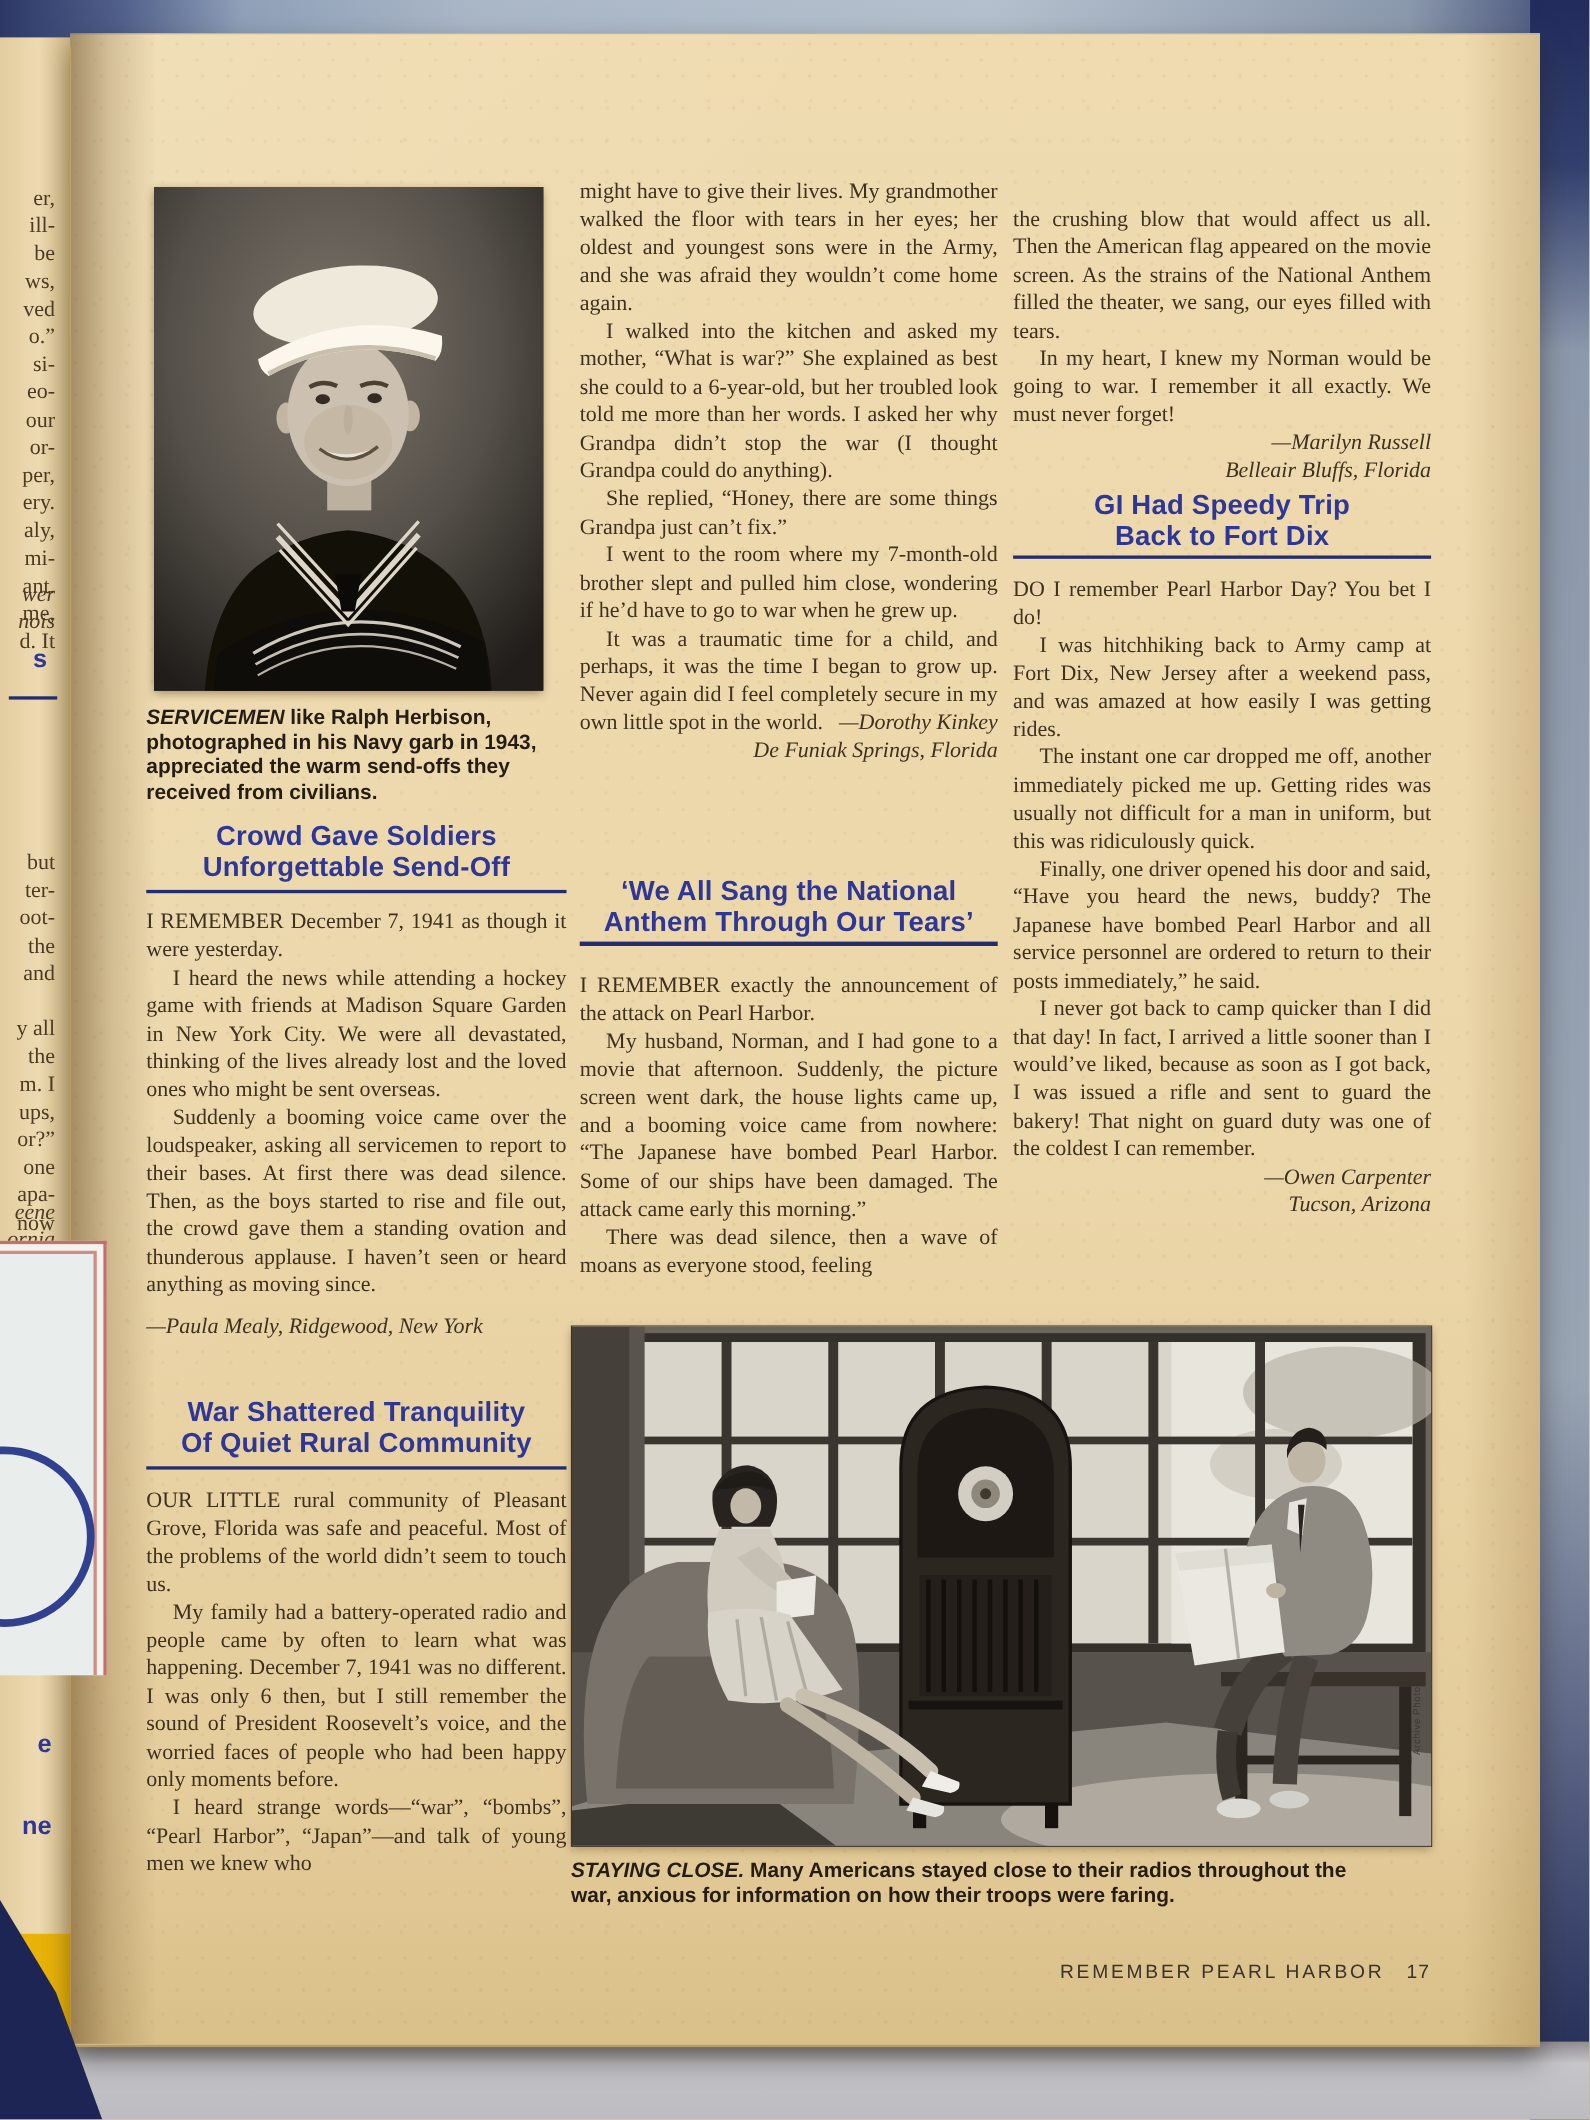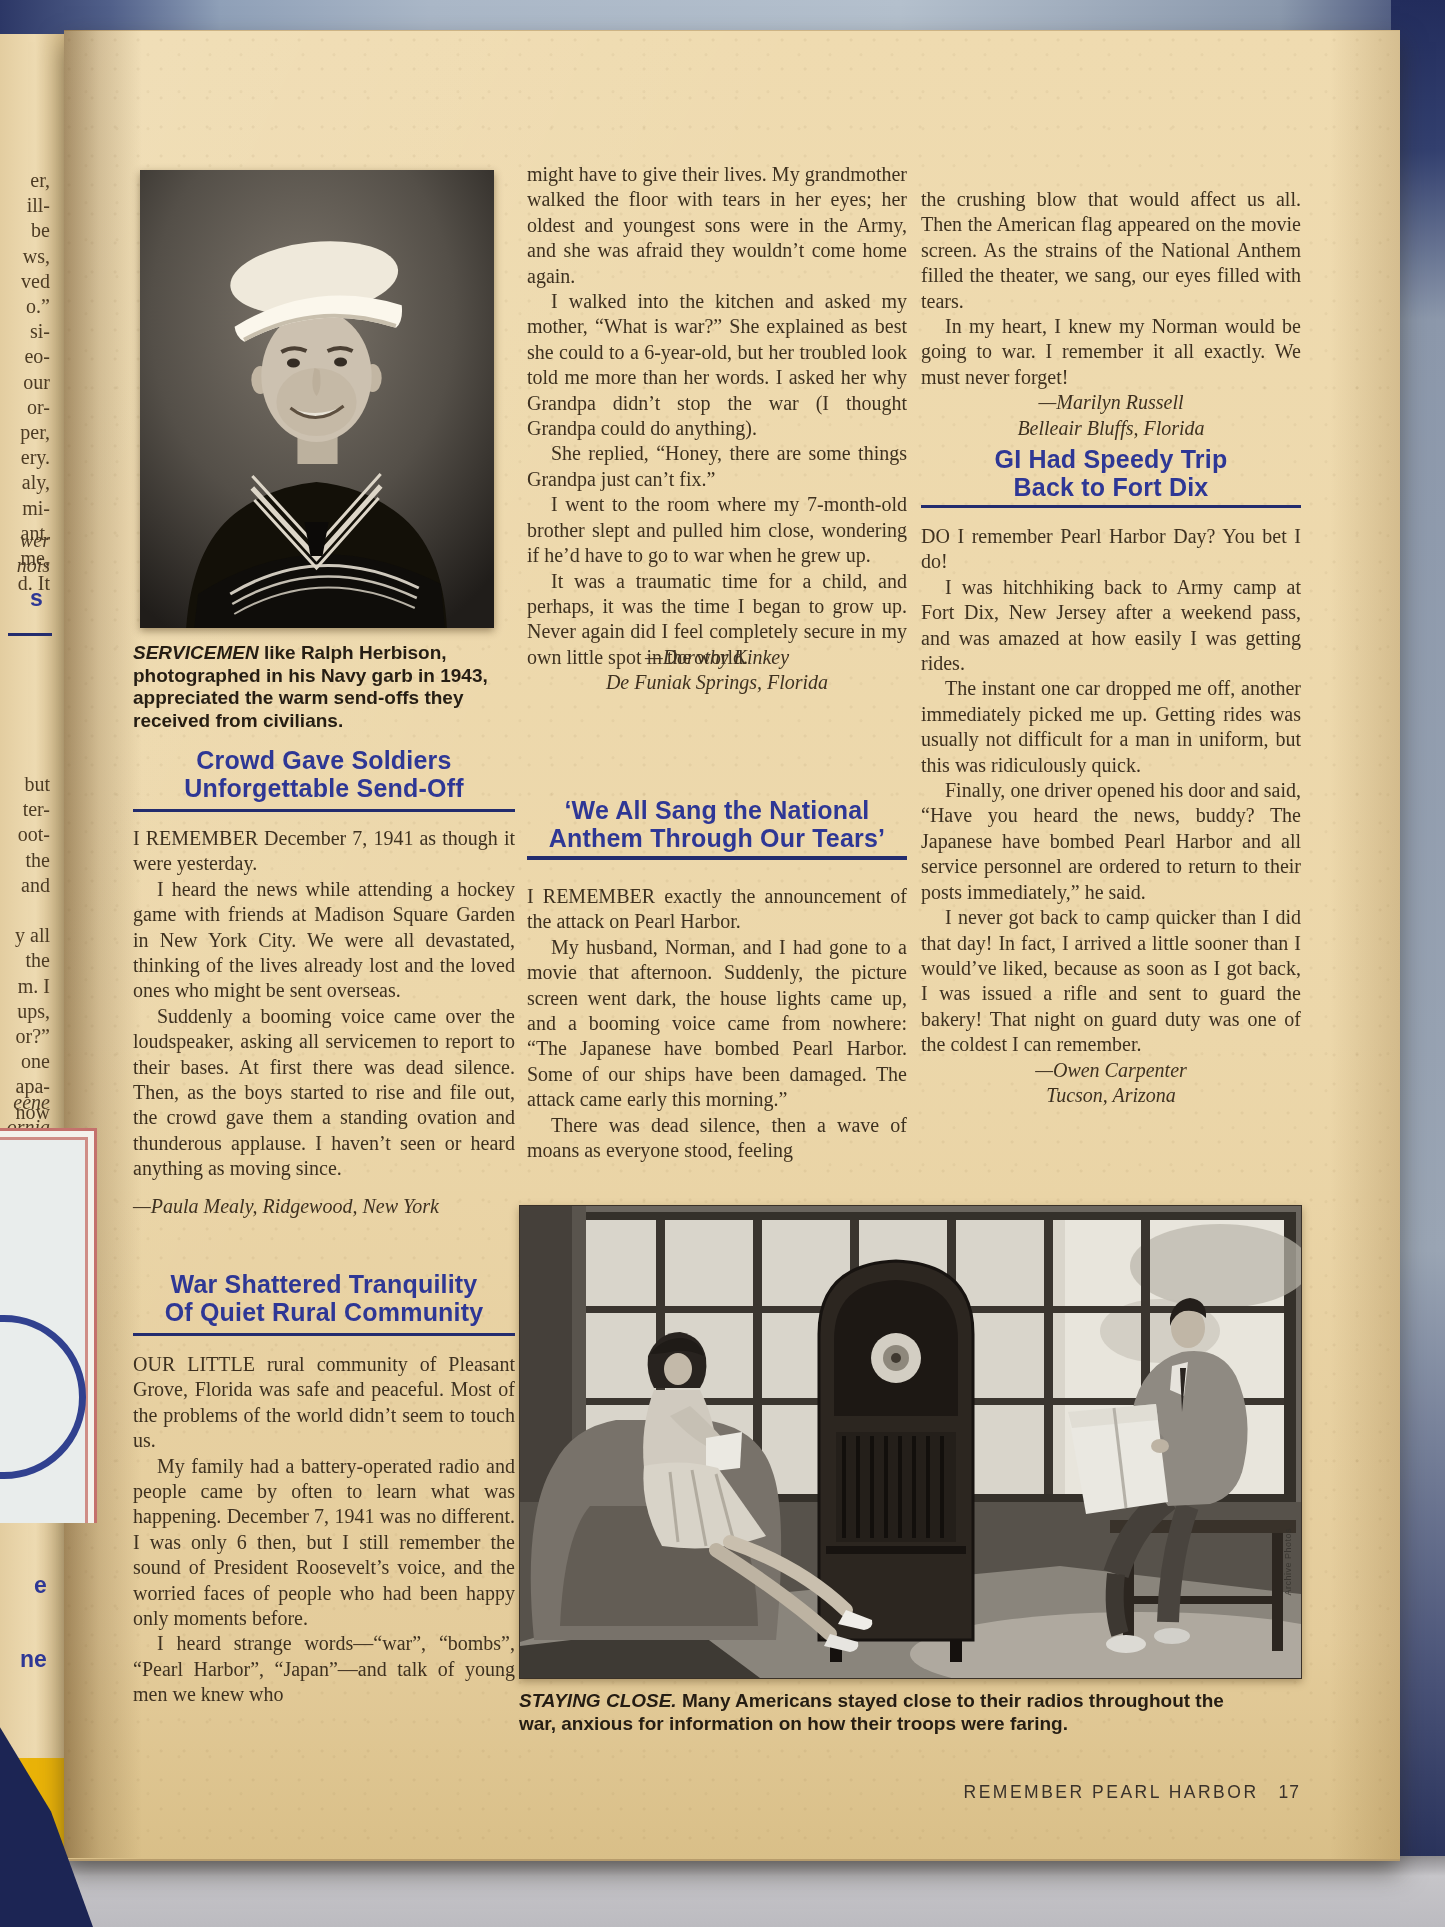--- a/index.html
+++ b/index.html
@@ -45,21 +45,21 @@
   .ad-box::after{content:"";position:absolute;left:-78px;bottom:44px;width:150px;height:150px;
     border:7px solid #31418f;border-radius:50%;}
 
   
   .col{position:absolute;width:382px;color:#3e3120;font-size:20px;line-height:25.4px;
        text-align:justify;}
   .col p{margin:0;}
   .col p + p{text-indent:24px;}
   .attr{font-style:italic;margin-top:12px;}
   .attr-line{font-style:italic;min-height:25.4px;}
-  .attr-right{text-align:center;}
+  .attr-right{text-align:right;}
   .pull-up{margin-top:-25.4px;}
 
   .headline{position:absolute;width:382px;text-align:center;
     font-family:"Liberation Sans",sans-serif;font-weight:700;font-size:25px;line-height:27.5px;
     color:#2e3795;letter-spacing:.2px;}
   .rule{position:absolute;height:3px;background:#232c6e;}
 
   .photo-caption{position:absolute;font-family:"Liberation Sans",sans-serif;font-weight:700;
     font-size:19px;line-height:22.5px;color:#251d13;text-align:left;}
   .photo-caption .lead{font-style:italic;}

